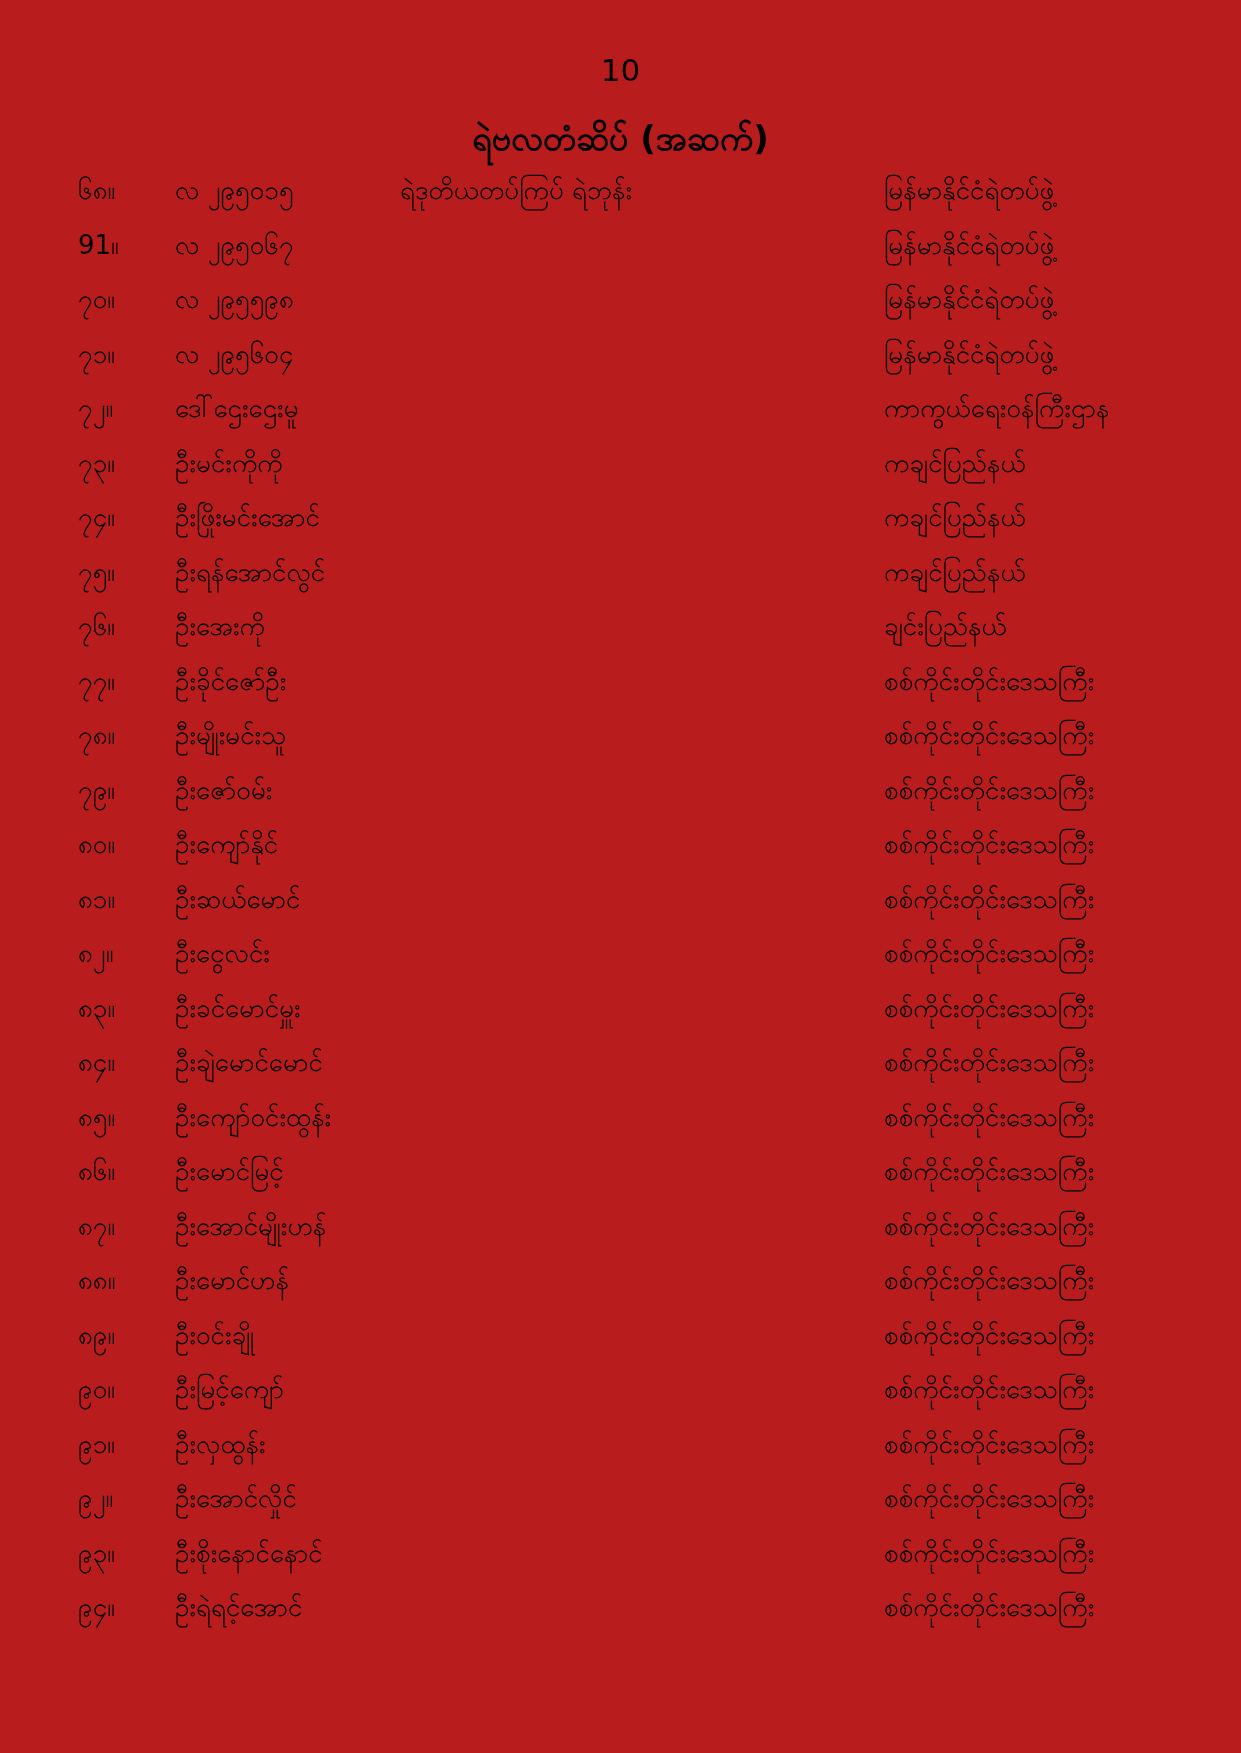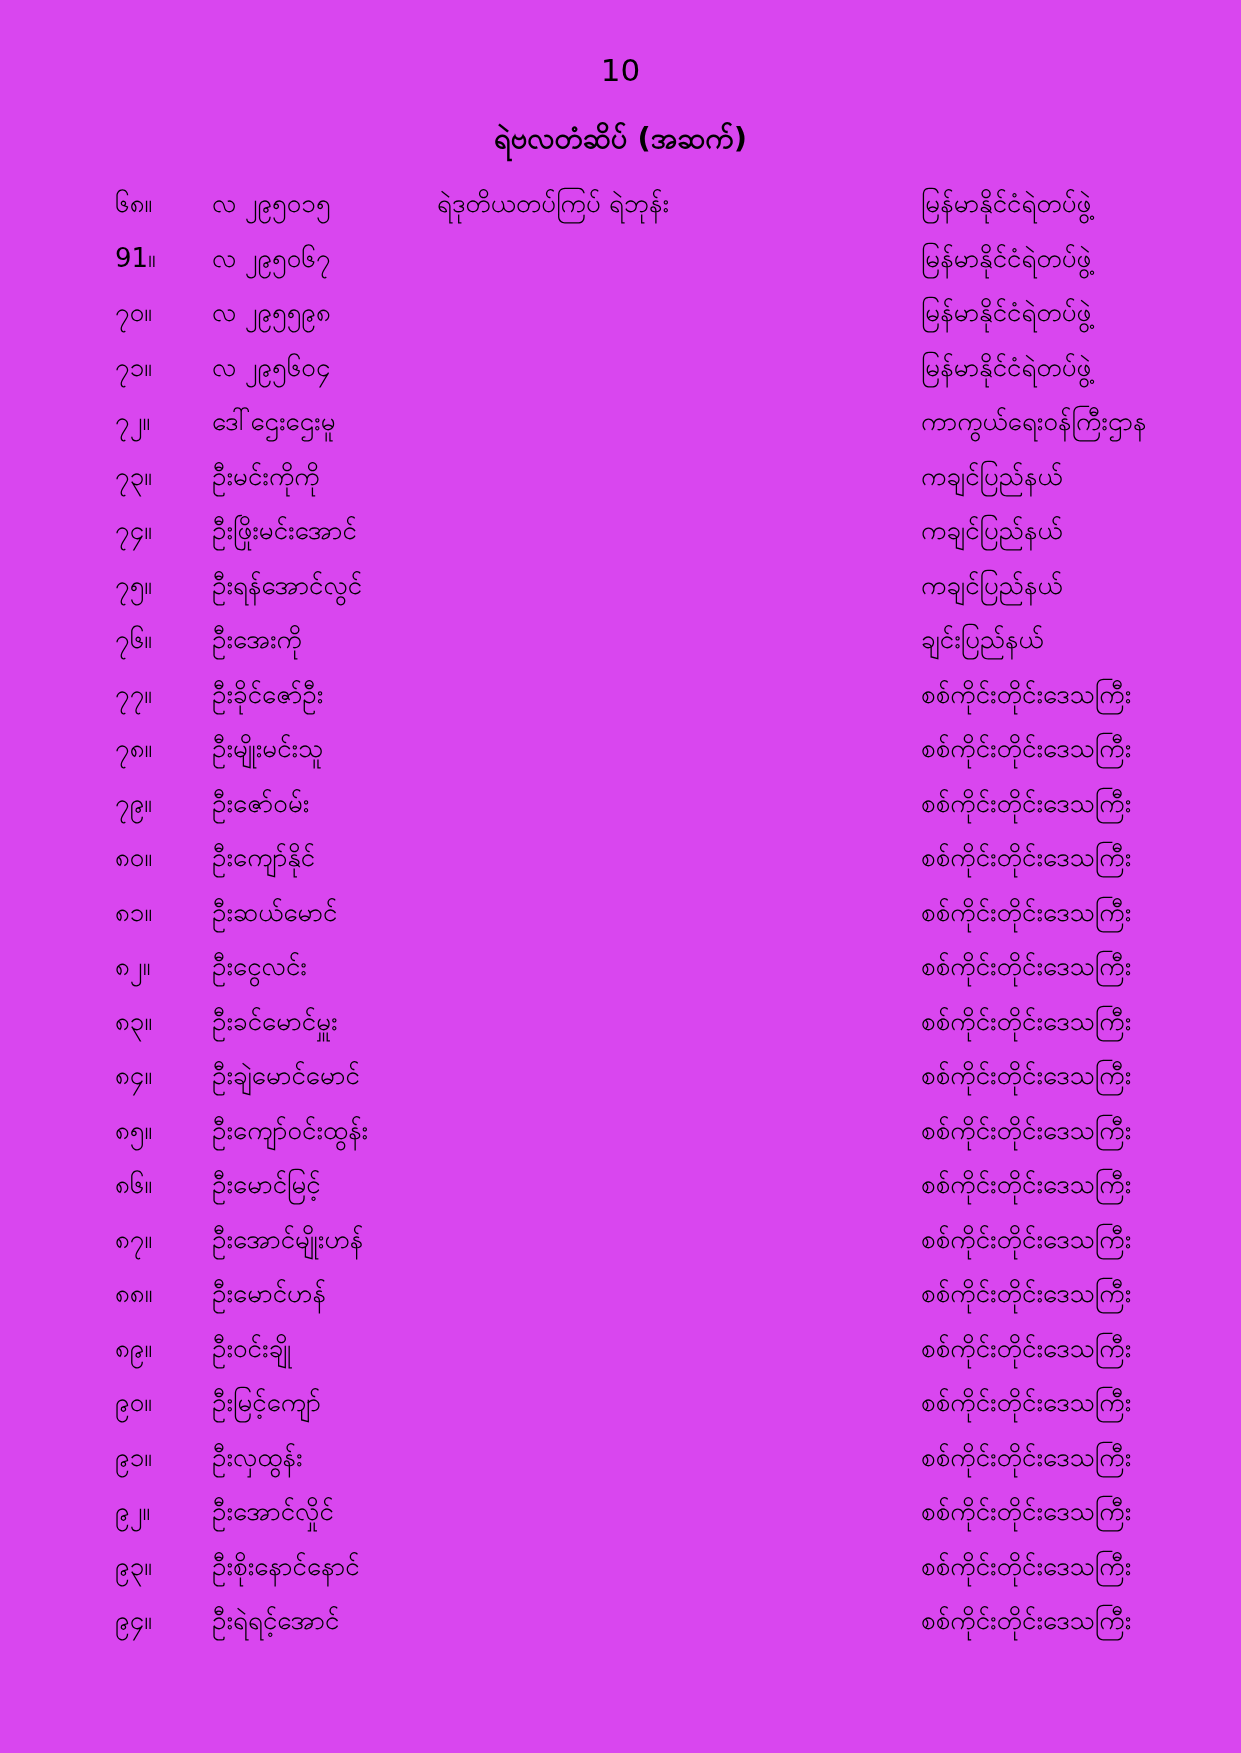--- a/index.html
+++ b/index.html
@@ -4,52 +4,51 @@
 <style>
   html, body {
     margin: 0;
     padding: 0;
     background: #ffffff;
   }
   .doc-page {
     position: relative;
     width: 1241px;
     height: 1753px;
-    background: #d946ef;
+    background: #b91c1c;
     color: #000000;
     font-family: "DejaVu Sans", sans-serif;
     overflow: hidden;
   }
   .page-number {
     position: absolute;
     top: 52px;
     left: 0;
     width: 100%;
     text-align: center;
     font-size: 31px;
     line-height: 36px;
     color: #000000;
   }
   .doc-title {
     position: absolute;
     top: 118px;
     left: 0;
     width: 100%;
     text-align: center;
-    font-size: 29px;
+    font-size: 34px;
     line-height: 40px;
     font-weight: bold;
     color: #000000;
   }
   .entry-list {
     position: absolute;
-    top: 176px;
+    top: 163px;
     left: 0;
     width: 1163px;
-    padding-left: 37px;
   }
   .entry-row {
     position: relative;
     height: 54.5px;
   }
   .entry-row .c {
     position: absolute;
     top: 0;
     white-space: nowrap;
     font-size: 26px;

